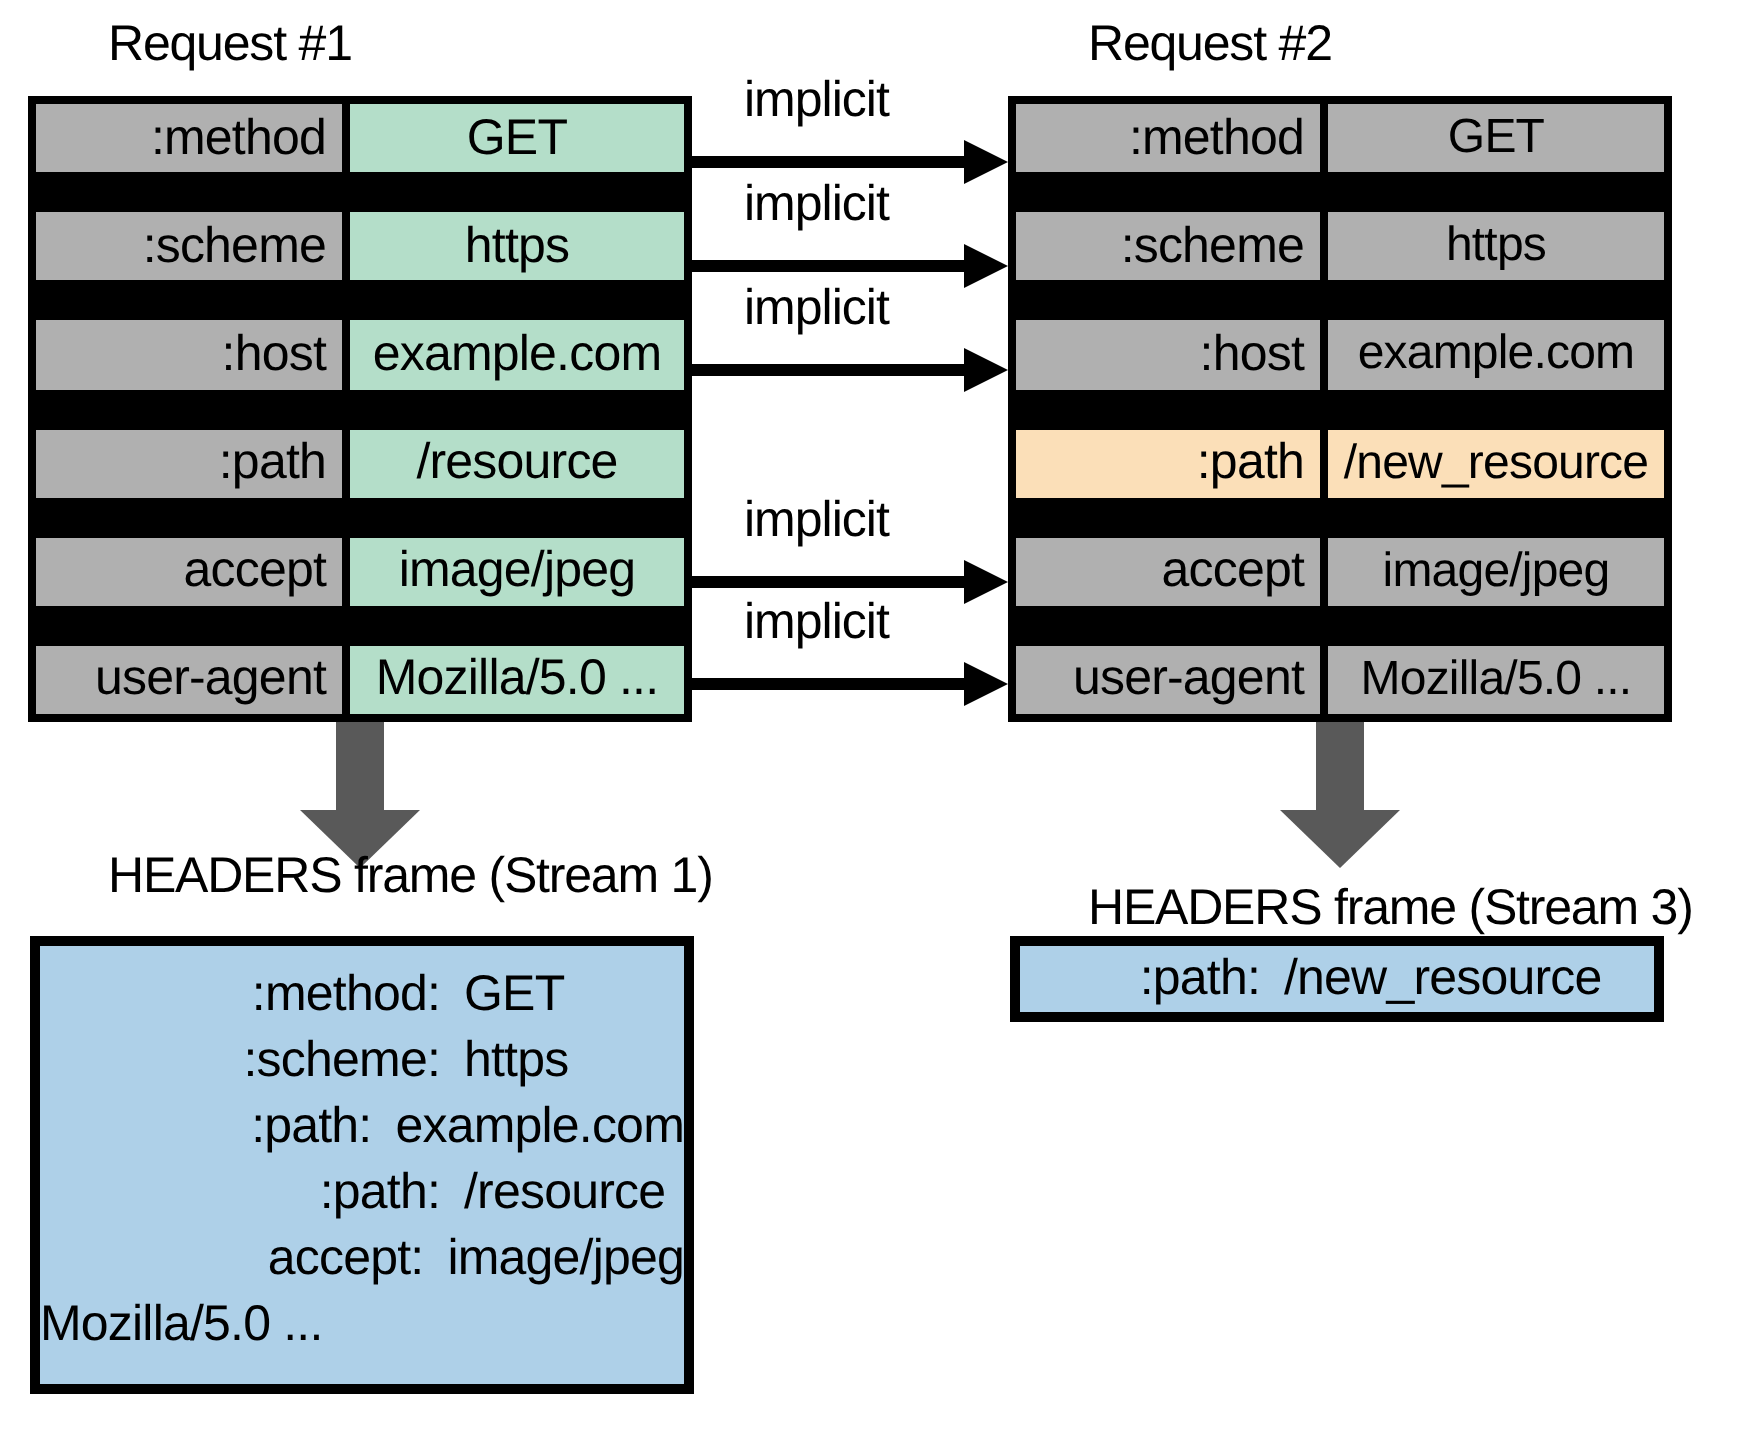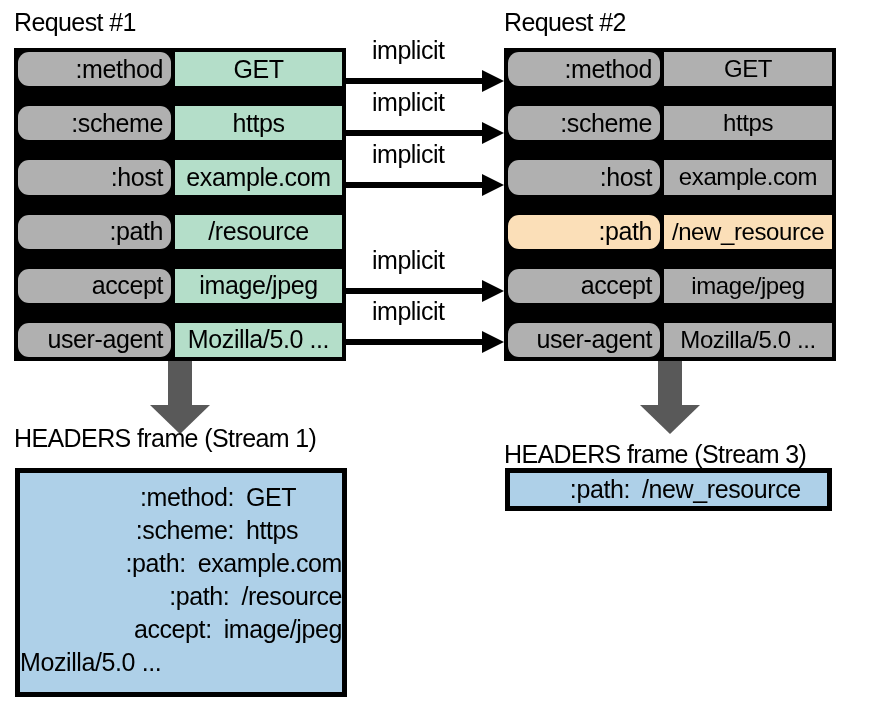--- a/index.html
+++ b/index.html
@@ -16,20 +16,21 @@
     overflow: hidden;
   }
 
   .caption {
     position: absolute;
     font-size: 25px;
     line-height: 28px;
     letter-spacing: -0.6px;
     white-space: nowrap;
     color: #000;
+    margin-left: 40px;
   }
 
   
   .req-table {
     position: absolute;
     border: 4px solid #000;
     box-sizing: border-box;
     background: #000;
     display: flex;
     flex-direction: column;
@@ -44,21 +45,20 @@
     display: flex;
     align-items: center;
     font-size: 25px;
     letter-spacing: -0.4px;
     white-space: nowrap;
     box-sizing: border-box;
   }
   .cell.name {
     justify-content: flex-end;
     padding-right: 8px;
-    border-radius: 11px;
   }
   .cell.value {
     justify-content: center;
     margin-left: 4px;
   }
   .c-gray   { background: #b0b0b0; }
   .c-green  { background: #b4dec9; }
   .c-orange { background: #fbdfb8; }
 
   
@@ -142,21 +142,21 @@
     white-space: nowrap;
     line-height: 33px;
   }
   .hdr-key {
     text-align: right;
     padding-right: 12px;
   }
   .hdr-val { text-align: left; }
 
   #frame-stream-1 { left: 15px; top: 468px; width: 332px; height: 229px; padding: 8px 0 0 0; }
-  #frame-stream-1 .hdr-key { width: 200px; margin-left: 14px; }
+  #frame-stream-1 .hdr-key { width: 200px; }
 
   #frame-stream-3 { left: 505px; top: 468px; width: 327px; height: 43px; }
   #frame-stream-3 .hdr-line { line-height: 33px; }
   #frame-stream-3 .hdr-key { width: 120px; }
 </style>
 </head>
 <body>
 
 <div class="caption" id="title-request-1" style="left:14px; top:8px;">Request #1</div>
 

